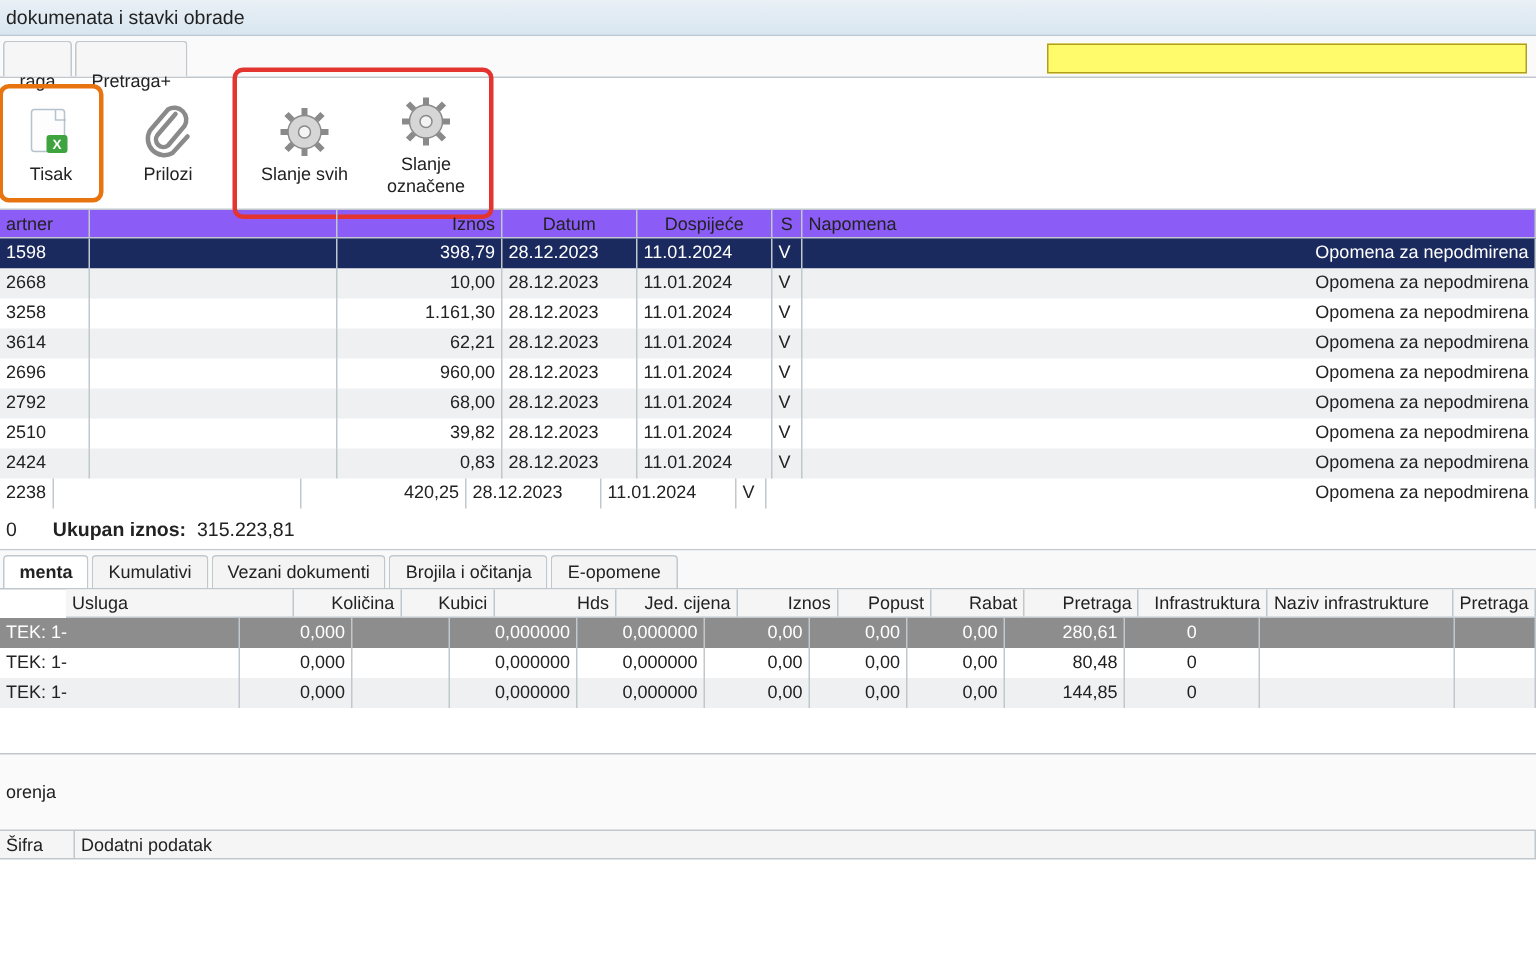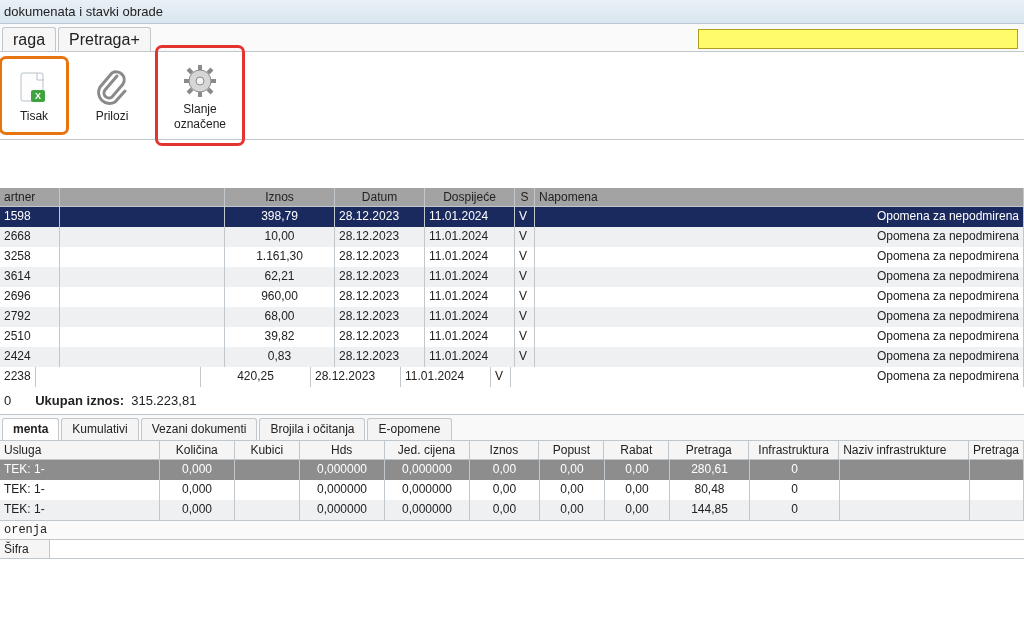--- a/index.html
+++ b/index.html
@@ -25,24 +25,24 @@
     border-bottom: 1px solid #c0c8ce;
     display: flex;
     align-items: stretch;
     background: #fafafa;
     padding-top: 3px;
   }
   .small-tab {
     border: 1px solid #c0c8ce;
     border-bottom: none;
     background: #f6f6f6;
-    padding: 3px 10px 4px 10px;
+    padding: 19px 10px 4px 10px;
     margin-left: 2px;
     border-radius: 3px 3px 0 0;
-    font-size: 16px;
+    font-size: 12px;
     cursor: pointer;
   }
   .yellow-box {
     margin-left: auto;
     margin-right: 6px;
     width: 320px;
     height: 20px;
     background: #fffb6b;
     border: 1px solid #b09e1e;
     align-self: center;
@@ -64,24 +64,23 @@
     cursor: pointer;
     font-size: 12px;
     line-height: 1.2;
     text-align: center;
   }
   .tool-btn .ico { height: 42px; display:flex; align-items:center; justify-content:center; }
   .box-orange { outline: 3px solid #e87410; outline-offset: 2px; border-radius: 2px; }
   .box-red    { outline: 3px solid #e3342f; outline-offset: 2px; border-radius: 2px; display:flex; gap:18px; padding:4px 10px; }
   .hdr-row {
     display: flex;
-    background: #a3a3a3;
-    border-bottom: 1px solid #c0c8ce;
-    font-size: 12px;
-    margin-top: 48px;
+    background: #8b5cf6;
+    border-bottom: 1px solid #c0c8ce;
+    font-size: 12px;
   }
   .hdr-cell {
     border-right: 1px solid #c0c8ce;
     padding: 2px 4px;
     overflow: hidden;
     white-space: nowrap;
   }
   .grid-row {
     display: flex;
     font-size: 12px;
@@ -89,21 +88,21 @@
     align-items: stretch;
   }
   .grid-row .cell {
     border-right: 1px solid #c0c8ce;
     padding: 2px 4px;
     overflow: hidden;
     white-space: nowrap;
   }
   .grid-row.alt { background: #eef0f2; }
   .grid-row.sel { background: #1b2a5e; color: #fff; }
-  .num { text-align: center; }
+  .num { text-align: right; }
   .ctr { text-align: center; }
   .summary {
     display: flex; gap: 24px;
     padding: 6px 4px;
     font-size: 13px;
     border-bottom: 1px solid #c0c8ce;
     align-items: center;
   }
   .summary b { font-weight: bold; }
   .tabs2 {
@@ -121,43 +120,44 @@
     border-radius: 3px 3px 0 0;
     cursor: pointer;
     font-size: 12px;
   }
   .tab2.active { background: #fff; font-weight: bold; }
   .detail-hdr {
     display: flex;
     background: #f5f5f5;
     border-bottom: 1px solid #c0c8ce;
     font-size: 12px;
+    margin-left: 44px;
   }
   .detail-hdr .cell {
     border-right: 1px solid #c0c8ce;
     padding: 2px 4px;
   }
   .detail-row {
     display: flex;
     font-size: 12px;
     height: 20px;
   }
   .detail-row .cell {
     border-right: 1px solid #c0c8ce;
     padding: 2px 4px;
   }
   .detail-row.alt { background: #eef0f2; }
   .detail-row.sel { background: #8d8d8d; color: #fff; }
   .bottom-label {
     border-top: 1px solid #c0c8ce;
     border-bottom: 1px solid #c0c8ce;
-    padding: 2px 4px;
+    padding: 18px 4px;
     font-size: 12px;
     background: #fafafa;
-    font-family: Liberation Mono, monospace;
+    margin-top: 30px;
   }
   .bottom-hdr {
     display: flex;
     border-bottom: 1px solid #c0c8ce;
     font-size: 12px;
   }
   .bottom-hdr .cell {
     border-right: 1px solid #c0c8ce;
     padding: 2px 4px;
     background: #f5f5f5;
@@ -192,20 +192,39 @@
   <div class="tool-btn">
     <span class="ico">
       <svg width="34" height="40" viewBox="0 0 34 40">
         <path d="M22 8 L10 22 a5 5 0 0 0 7 7 L28 16 a8 8 0 0 0 -11 -11 L5 19 a11 11 0 0 0 15 15 l10 -11" fill="none" stroke="#8a8a8a" stroke-width="3" stroke-linecap="round"></path>
       </svg>
     </span>
     <span>Prilozi</span>
   </div>
 
   <div class="box-red">
+    <div class="tool-btn">
+      <span class="ico">
+        <svg width="36" height="36" viewBox="0 0 36 36">
+          <circle cx="18" cy="18" r="11" fill="#d6d6d6" stroke="#8a8a8a"></circle>
+          <circle cx="18" cy="18" r="4" fill="#f4f4f4" stroke="#8a8a8a"></circle>
+          <g stroke="#8a8a8a" stroke-width="4">
+              <line x1="18" y1="2" x2="18" y2="7"></line>
+              <line x1="18" y1="29" x2="18" y2="34"></line>
+              <line x1="2" y1="18" x2="7" y2="18"></line>
+              <line x1="29" y1="18" x2="34" y2="18"></line>
+              <line x1="6" y1="6" x2="10" y2="10"></line>
+              <line x1="26" y1="26" x2="30" y2="30"></line>
+              <line x1="6" y1="30" x2="10" y2="26"></line>
+              <line x1="26" y1="10" x2="30" y2="6"></line>
+            </g>
+        </svg>
+      </span>
+      <span>Slanje svih</span>
+    </div>
     <div class="tool-btn">
       <span class="ico">
         <svg width="36" height="36" viewBox="0 0 36 36">
           <circle cx="18" cy="18" r="11" fill="#d6d6d6" stroke="#8a8a8a"></circle>
           <circle cx="18" cy="18" r="4" fill="#f4f4f4" stroke="#8a8a8a"></circle>
           <g stroke="#8a8a8a" stroke-width="4">
               <line x1="18" y1="2" x2="18" y2="7"></line>
               <line x1="18" y1="29" x2="18" y2="34"></line>
               <line x1="2" y1="18" x2="7" y2="18"></line>
               <line x1="29" y1="18" x2="34" y2="18"></line>
@@ -386,13 +405,14 @@
       <div class="cell num" style="width:80px">144,85</div>
       <div class="cell ctr" style="width:90px">0</div>
       <div class="cell " style="width:130px"></div>
       <div class="cell " style="flex:1"></div>
     </div>
   </div>
 
 <div class="bottom-label">orenja</div>
 <div class="bottom-hdr">
   <div class="cell" style="width:50px">Šifra</div>
+  <div class="cell" style="flex:1">Dodatni podatak</div>
 </div>
 
 </body></html>

